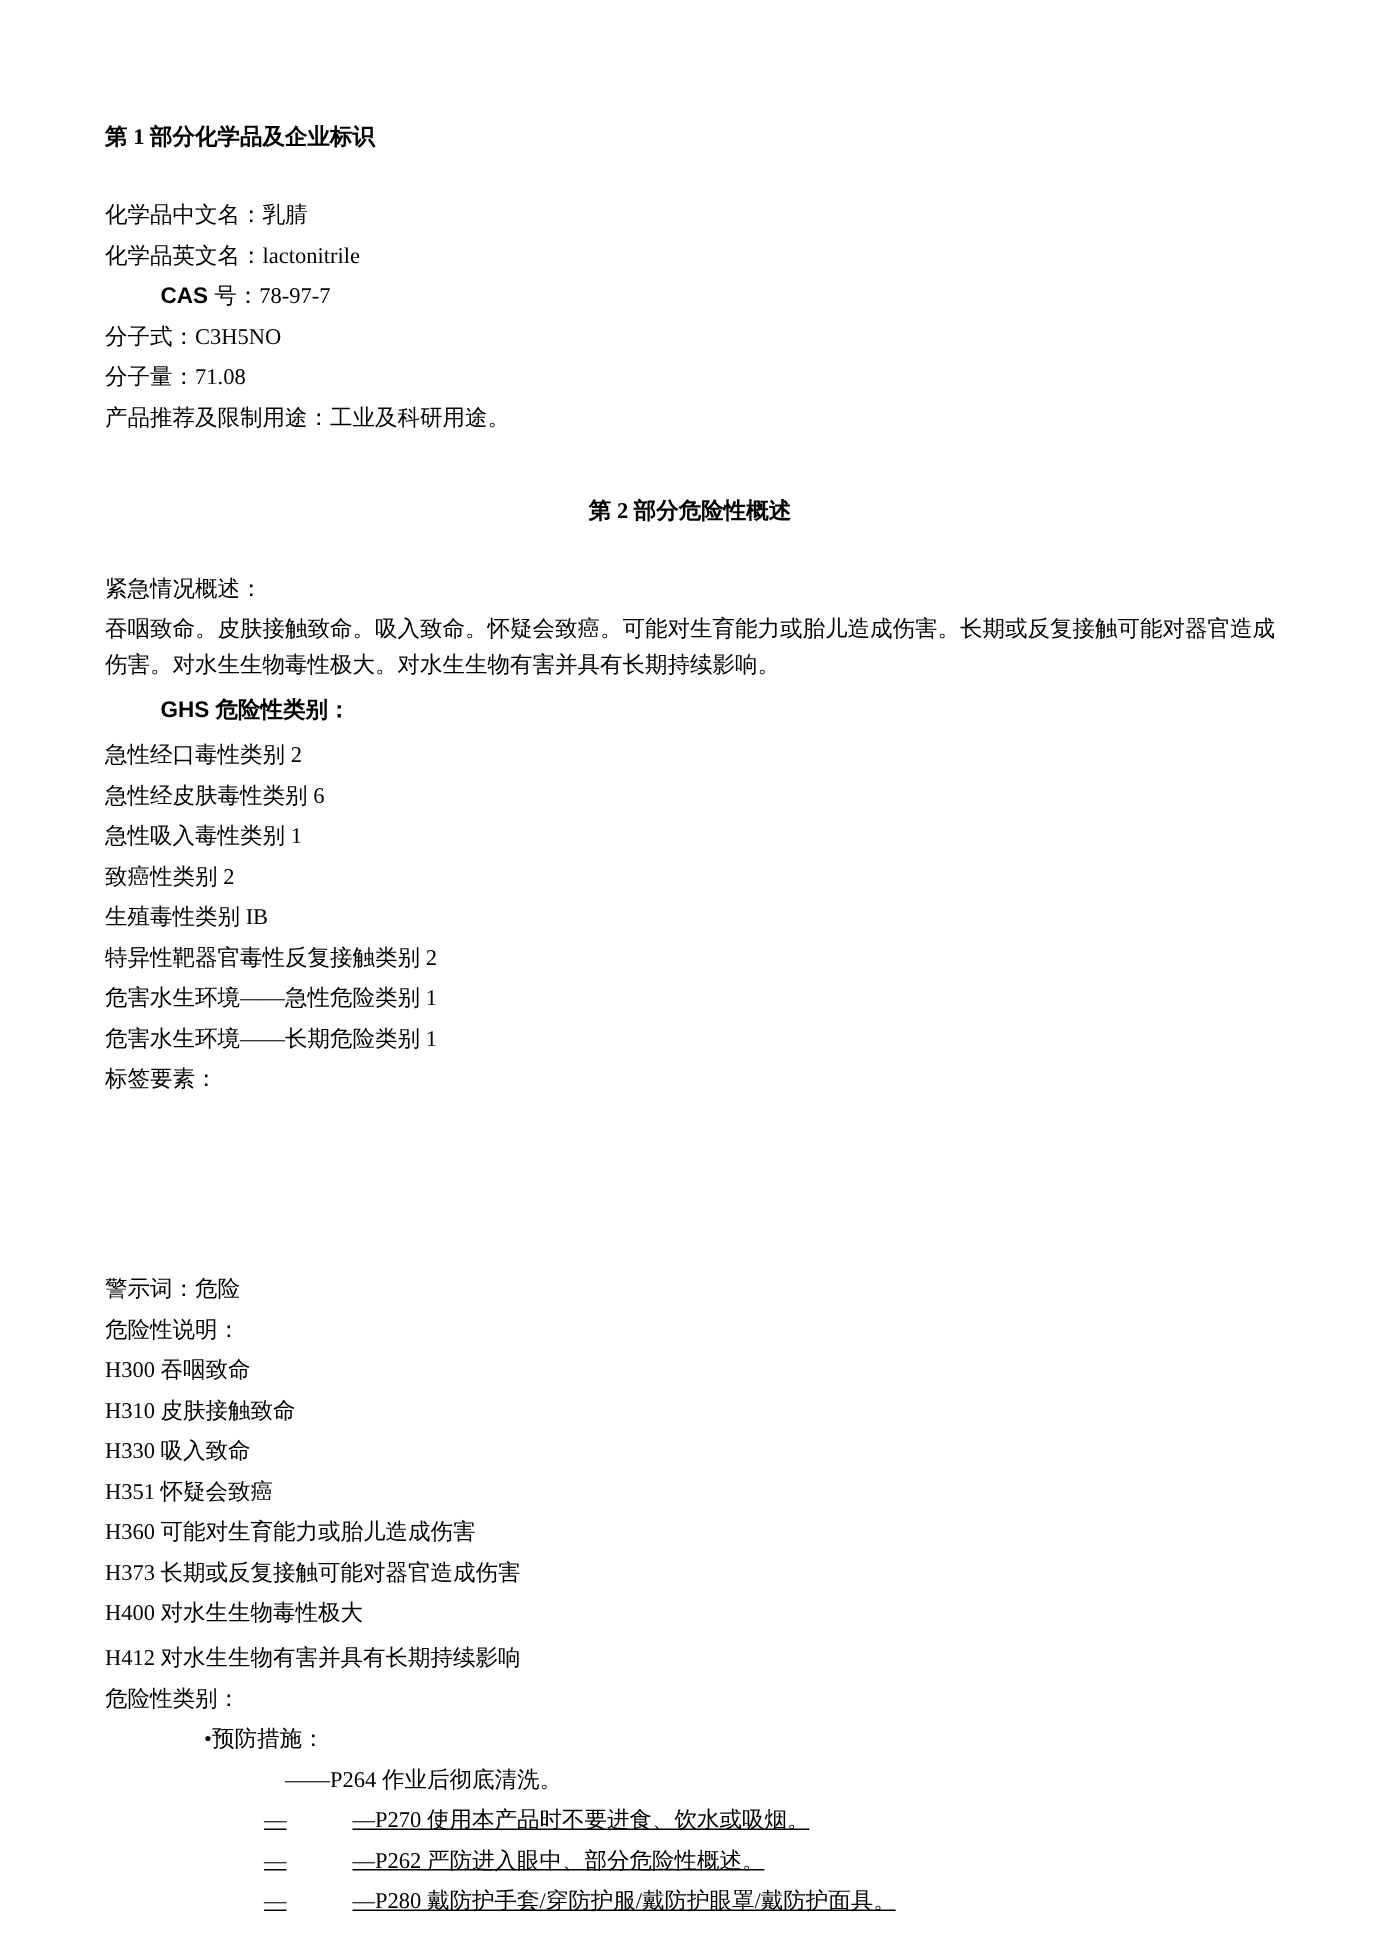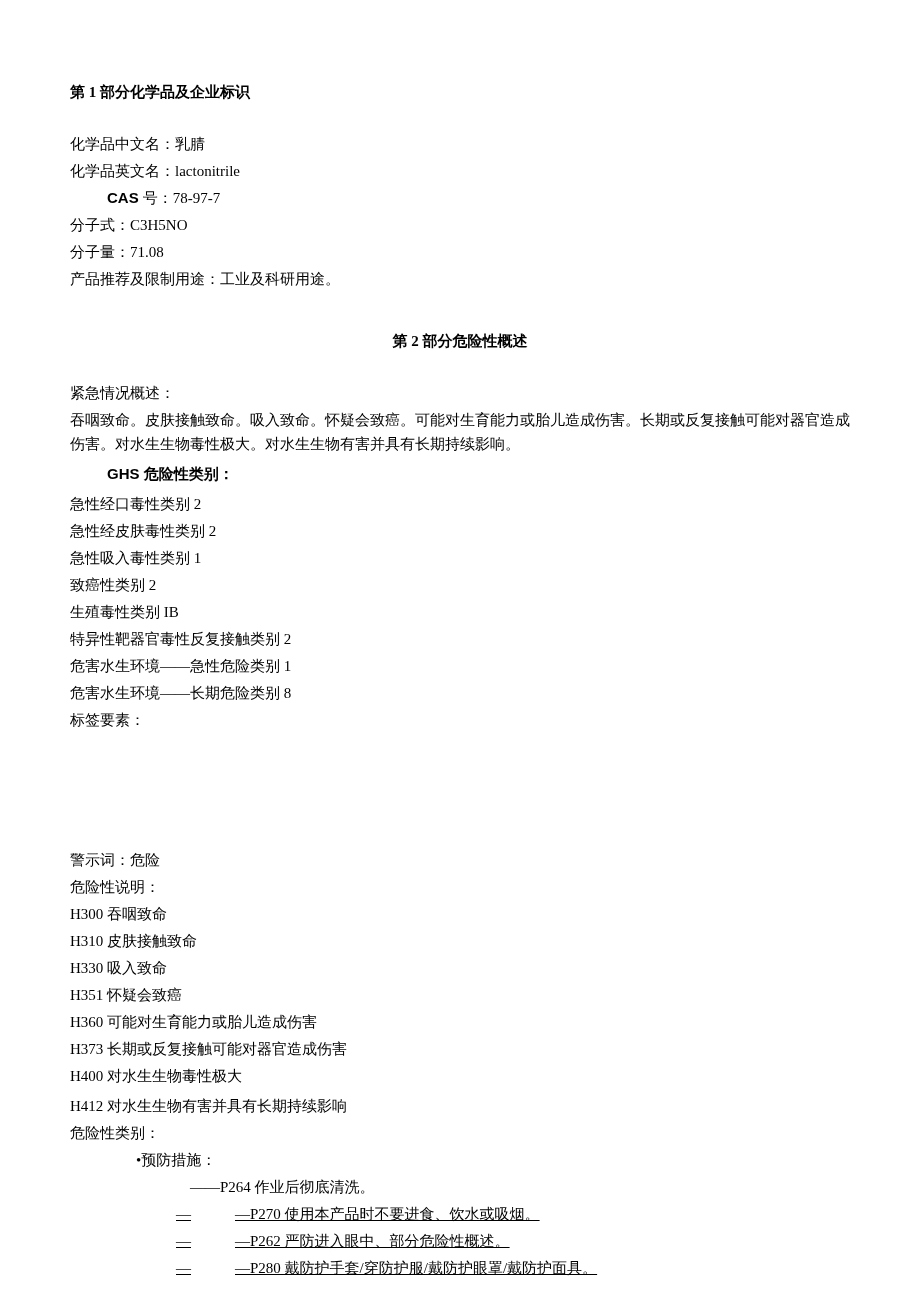--- a/index.html
+++ b/index.html
@@ -85,27 +85,27 @@
 </div>
 
 <div class="line">紧急情况概述：</div>
 <div class="line">吞咽致命。皮肤接触致命。吸入致命。怀疑会致癌。可能对生育能力或胎儿造成伤害。长期或反复接触可能对器官造成伤害。对水生生物毒性极大。对水生生物有害并具有长期持续影响。</div>
 
 <div class="line" style="margin-top:6px;">
   <span class="bold-prefix">GHS </span><span class="bold-cn">危险性类别：</span>
 </div>
 
 <div class="line" style="margin-top:6px;">急性经口毒性类别 2</div>
-<div class="line">急性经皮肤毒性类别 2</div>
+<div class="line">急性经皮肤毒性类别 6</div>
 <div class="line">急性吸入毒性类别 1</div>
 <div class="line">致癌性类别 2</div>
 <div class="line">生殖毒性类别 IB</div>
 <div class="line">特异性靶器官毒性反复接触类别 2</div>
 <div class="line">危害水生环境——急性危险类别 1</div>
-<div class="line">危害水生环境——长期危险类别 8</div>
+<div class="line">危害水生环境——长期危险类别 1</div>
 
 <div class="line">标签要素：</div>
 
 <div class="label-block"></div>
 
 <div class="line">
   <span>警示词：</span><span>危险</span>
 </div>
 <div class="line">危险性说明：</div>
 

